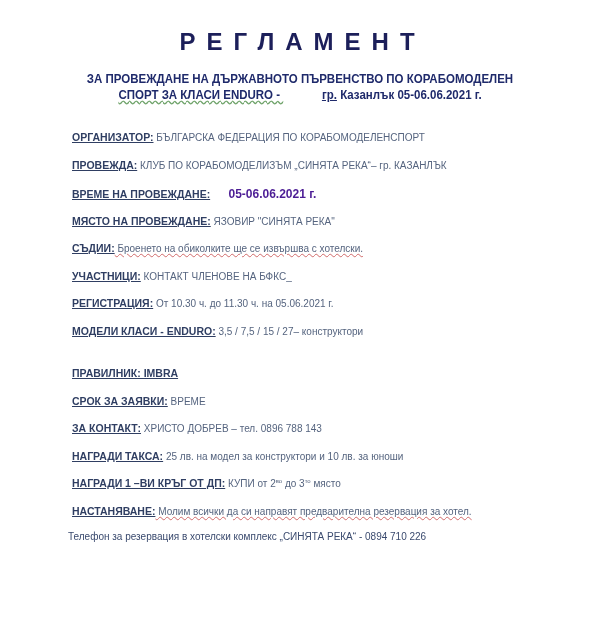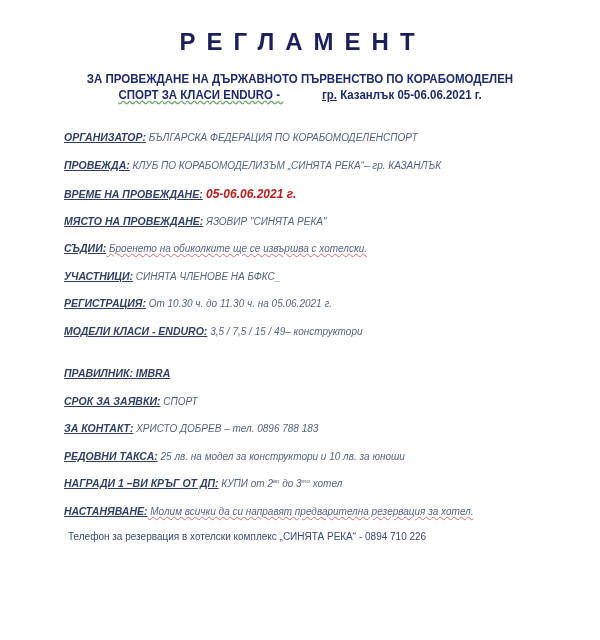--- a/index.html
+++ b/index.html
@@ -7,24 +7,24 @@
            font-family: "Liberation Sans", sans-serif; }
     .title { position: absolute; top: 28px; left: 0; width: 600px; text-align: center;
              font-size: 24px; font-weight: bold; letter-spacing: 11px; color: #1c1f5a;
              padding-left: 5px; box-sizing: border-box; }
     .subtitle { position: absolute; top: 71px; left: 0; width: 600px; text-align: center;
                 font-size: 12.5px; font-weight: bold; color: #1f2a6b; line-height: 16px;
                 transform: scaleX(0.92); }
     .subtitle .line2 { display: block; }
     .u-wavy { text-decoration: underline; text-decoration-style: wavy; text-decoration-color: #6fa36a; }
     .u-plain { text-decoration: underline; margin-left: 42px; }
-    .row { position: absolute; left: 64px; font-size: 10px; white-space: nowrap; color: #4a5a78; font-style: italic; }
+    .row { position: absolute; left: 72px; font-size: 10px; white-space: nowrap; color: #4a5a78; }
     .label { font-weight: bold; color: #2f3e62; text-decoration: underline; font-size: 10.5px; }
     .value { color: #55647f; }
-    .value.bold { font-weight: bold; color: #b91c1c; font-size: 12px; }
+    .value.bold { font-weight: bold; color: #4c1d95; font-size: 12px; margin-left: 15px; }
     .sq { text-decoration: underline; text-decoration-style: wavy; text-decoration-color: #d16a6a; }
     sup { font-size: 6px; }
     .footer { position: absolute; left: 68px; top: 531px; font-size: 10px; font-weight: normal;
               color: #3a4a6e; white-space: nowrap; }
   </style>
 </head>
 <body>
 
 <div class="title">РЕГЛАМЕНТ</div>
 
@@ -47,48 +47,48 @@
 
 <div class="row" style="top:215px">
   <span class="label">МЯСТО НА ПРОВЕЖДАНЕ:</span><span class="value">   ЯЗОВИР "СИНЯТА РЕКА"</span>
 </div>
 
 <div class="row" style="top:242px">
   <span class="label">СЪДИИ:</span><span class="value sq"> Броенето на обиколките ще се извършва с хотелски.</span>
 </div>
 
 <div class="row" style="top:270px">
-  <span class="label">УЧАСТНИЦИ:</span><span class="value">  СИНЯТА ЧЛЕНОВЕ НА БФКС_</span>
+  <span class="label">УЧАСТНИЦИ:</span><span class="value">  КОНТАКТ ЧЛЕНОВЕ НА БФКС_</span>
 </div>
 
 <div class="row" style="top:297px">
   <span class="label">РЕГИСТРАЦИЯ:</span><span class="value">  От 10.30 ч. до 11.30 ч. на 05.06.2021 г.</span>
 </div>
 
 <div class="row" style="top:325px">
-  <span class="label">МОДЕЛИ  КЛАСИ - ENDURO:</span><span class="value">   3,5 / 7,5 / 15 / 49– конструктори</span>
+  <span class="label">МОДЕЛИ  КЛАСИ - ENDURO:</span><span class="value">   3,5 / 7,5 / 15 / 27– конструктори</span>
 </div>
 
 <div class="row" style="top:367px">
   <span class="label">ПРАВИЛНИК:   IMBRA</span>
 </div>
 
 <div class="row" style="top:395px">
-  <span class="label">СРОК  ЗА  ЗАЯВКИ:</span><span class="value">  СПОРТ</span>
+  <span class="label">СРОК  ЗА  ЗАЯВКИ:</span><span class="value">  ВРЕМЕ</span>
 </div>
 
 <div class="row" style="top:422px">
-  <span class="label">ЗА КОНТАКТ:</span><span class="value">  ХРИСТО ДОБРЕВ – тел.  0896 788 183</span>
+  <span class="label">ЗА КОНТАКТ:</span><span class="value">  ХРИСТО ДОБРЕВ – тел.  0896 788 143</span>
 </div>
 
 <div class="row" style="top:450px">
-  <span class="label">РЕДОВНИ  ТАКСА:</span><span class="value">  25 лв. на модел за конструктори и 10 лв. за юноши</span>
+  <span class="label">НАГРАДИ  ТАКСА:</span><span class="value">  25 лв. на модел за конструктори и 10 лв. за юноши</span>
 </div>
 
 <div class="row" style="top:477px">
-  <span class="label">НАГРАДИ  1 –ВИ  КРЪГ ОТ ДП:</span><span class="value"><span>  КУПИ от 2</span><sup>во</sup><span> до 3</span><sup>то</sup><span> хотел</span></span>
+  <span class="label">НАГРАДИ  1 –ВИ  КРЪГ ОТ ДП:</span><span class="value"><span>  КУПИ от 2</span><sup>во</sup><span> до 3</span><sup>то</sup><span> място</span></span>
 </div>
 
 <div class="row" style="top:505px">
   <span class="label">НАСТАНЯВАНЕ:</span><span class="value sq">  Молим всички да си направят  предварителна  резервация  за хотел.</span>
 </div>
 
 <div class="footer">Телефон за резервация в хотелски  комплекс „СИНЯТА РЕКА“   -  0894 710  226</div>
 
 </body></html>

